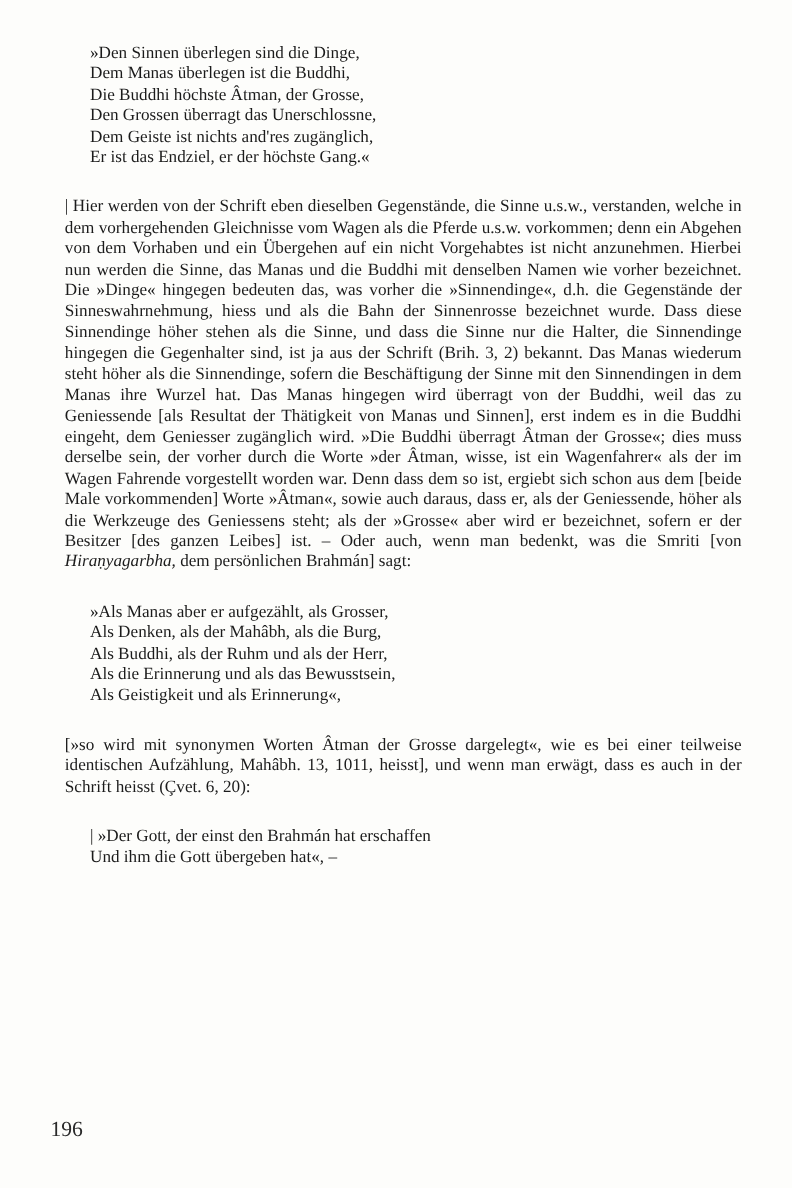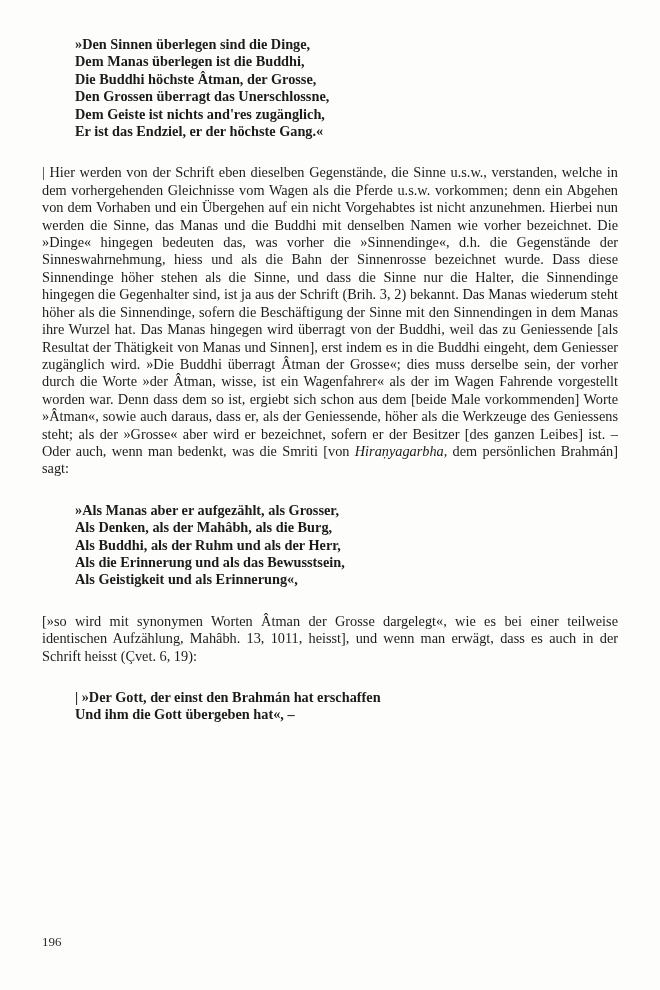--- a/index.html
+++ b/index.html
@@ -16,39 +16,38 @@
     padding: 36px 42px 0 42px;
     overflow: hidden;
     font-family: "Liberation Serif", "DejaVu Serif", serif;
     font-size: 14.3px;
     line-height: 17.4px;
     color: #1b1b1b;
   }
   .verse {
     padding-left: 33px;
     margin: 0 0 24px 0;
-    font-weight: bold;
   }
   .verse-line {
     white-space: pre;
   }
   p.para {
-    margin: 0 0 24px 0;
+    margin: 0 0 24px 12px;
     text-align: justify;
     hyphens: auto;
     -webkit-hyphens: auto;
   }
   .italic {
     font-style: italic;
   }
   .page-number {
     position: absolute;
     left: 42px;
     bottom: 40px;
-    font-size: 13px;
+    font-size: 18px;
     color: #2a2a2a;
   }
 </style>
 </head>
 <body>
 
 <div class="page">
 
   <div class="verse">
     <div class="verse-line">»Den Sinnen überlegen sind die Dinge,</div>
@@ -62,21 +61,21 @@
   <p class="para"><span>| Hier werden von der Schrift eben dieselben Gegenstände, die Sinne u.s.w., verstanden, welche in dem vorhergehenden Gleichnisse vom Wagen als die Pferde u.s.w. vorkommen; denn ein Abgehen von dem Vorhaben und ein Übergehen auf ein nicht Vorgehabtes ist nicht anzunehmen. Hierbei nun werden die Sinne, das Manas und die Buddhi mit denselben Namen wie vorher bezeichnet. Die »Dinge« hingegen bedeuten das, was vorher die »Sinnendinge«, d.h. die Gegenstände der Sinneswahrnehmung, hiess und als die Bahn der Sinnenrosse bezeichnet wurde. Dass diese Sinnendinge höher stehen als die Sinne, und dass die Sinne nur die Halter, die Sinnendinge hingegen die Gegenhalter sind, ist ja aus der Schrift (Brih. 3, 2) bekannt. Das Manas wiederum steht höher als die Sinnendinge, sofern die Beschäftigung der Sinne mit den Sinnendingen in dem Manas ihre Wurzel hat. Das Manas hingegen wird überragt von der Buddhi, weil das zu Geniessende [als Resultat der Thätigkeit von Manas und Sinnen], erst indem es in die Buddhi eingeht, dem Geniesser zugänglich wird. »Die Buddhi überragt Âtman der Grosse«; dies muss derselbe sein, der vorher durch die Worte »der Âtman, wisse, ist ein Wagenfahrer« als der im Wagen Fahrende vorgestellt worden war. Denn dass dem so ist, ergiebt sich schon aus dem [beide Male vorkommenden] Worte »Âtman«, sowie auch daraus, dass er, als der Geniessende, höher als die Werkzeuge des Geniessens steht; als der »Grosse« aber wird er bezeichnet, sofern er der Besitzer [des ganzen Leibes] ist. – Oder auch, wenn man bedenkt, was die Smriti [von </span><span class="italic">Hiraṇyagarbha,</span><span> dem persönlichen Brahmán] sagt:</span></p>
 
   <div class="verse">
     <div class="verse-line">»Als Manas aber er aufgezählt, als Grosser,</div>
     <div class="verse-line">Als Denken, als der Mahâbh, als die Burg,</div>
     <div class="verse-line">Als Buddhi, als der Ruhm und als der Herr,</div>
     <div class="verse-line">Als die Erinnerung und als das Bewusstsein,</div>
     <div class="verse-line">Als Geistigkeit und als Erinnerung«,</div>
   </div>
 
-  <p class="para">[»so wird mit synonymen Worten Âtman der Grosse dargelegt«, wie es bei einer teilweise identischen Aufzählung, Mahâbh. 13, 1011, heisst], und wenn man erwägt, dass es auch in der Schrift heisst (Çvet. 6, 19):</p>
+  <p class="para">[»so wird mit synonymen Worten Âtman der Grosse dargelegt«, wie es bei einer teilweise identischen Aufzählung, Mahâbh. 13, 1011, heisst], und wenn man erwägt, dass es auch in der Schrift heisst (Çvet. 6, 20):</p>
 
   <div class="verse">
     <div class="verse-line">| »Der Gott, der einst den Brahmán hat erschaffen</div>
     <div class="verse-line">Und ihm die Gott übergeben hat«, –</div>
   </div>
 
   <div class="page-number">196</div>
 
 </div>
 

